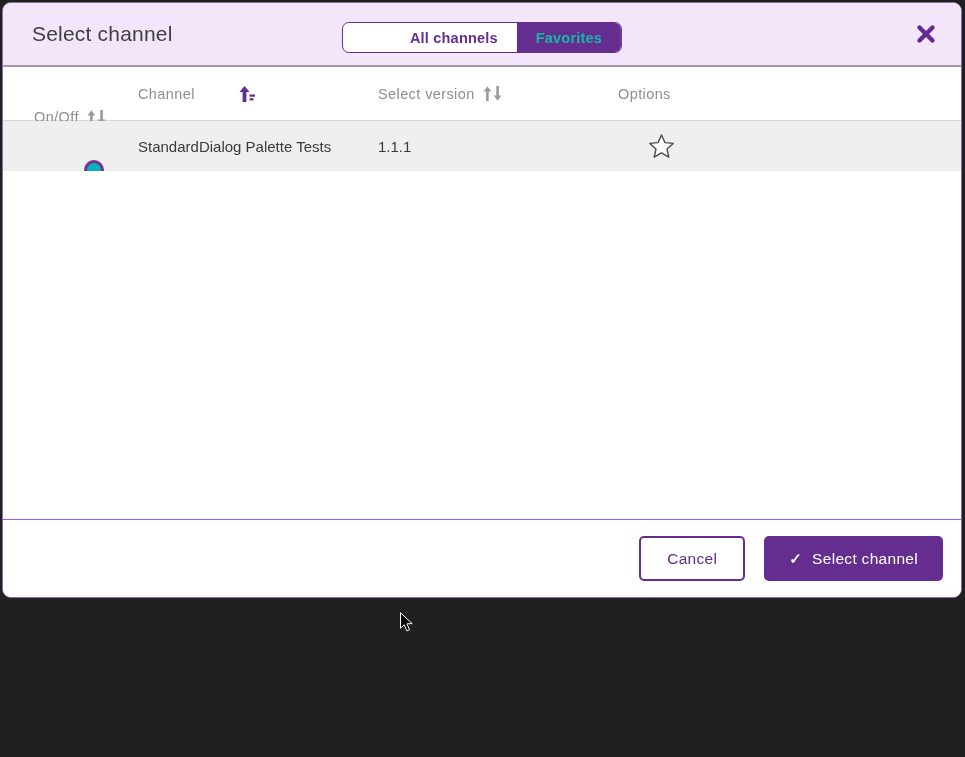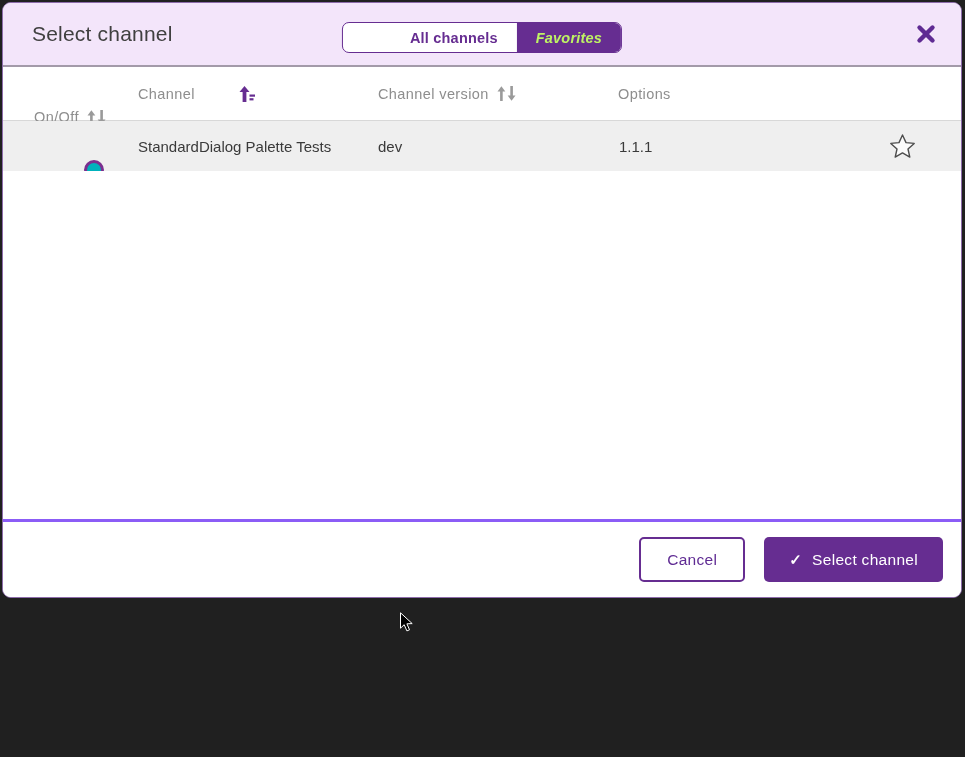--- a/index.html
+++ b/index.html
@@ -58,22 +58,21 @@
     font-size:14.5px;
     font-weight:600;
     letter-spacing:0.2px;
     color:#662d91;
     background:#ffffff;
     cursor:pointer;
     white-space:nowrap;
   }
   .tab.active {
     background:#662d91;
-    color:#bef264;
-    font-style:italic;
+    color:#14b8a6;
   }
   .close-btn {
     position:absolute;
     right:24px; top:20px;
     width:22px; height:22px;
     display:flex; align-items:center; justify-content:center;
     cursor:pointer;
   }
   
   .table-header {
@@ -115,21 +114,21 @@
   .channel-name {
     line-height:17px;
     padding-right:38px;
   }
   .star { margin-left:30px; display:inline-flex; cursor:pointer; }
   .table-body-spacer { flex:1; background:#ffffff; }
   
   .dlg-footer {
     height:78px;
     flex:none;
-    border-top:3px solid #8b5cf6;
+    border-top:1px solid #8b5cf6;
     background:#ffffff;
     display:flex;
     align-items:center;
     justify-content:flex-end;
     padding-right:18px;
     gap:19px;
   }
   .btn {
     height:45px;
     border-radius:5px;
@@ -204,21 +203,21 @@
       <span class="sort-icon">
         <svg width="18" height="18" viewBox="0 0 18 18">
           <polygon points="0.5,7 10.5,7 5.5,1" fill="#662d91"></polygon>
           <rect x="3.6" y="6.5" width="3.8" height="10.5" fill="#662d91"></rect>
           <rect x="10.5" y="9.5" width="5.5" height="2.2" fill="#662d91"></rect>
           <rect x="10.5" y="13.2" width="4" height="2.2" fill="#662d91"></rect>
         </svg>
       </span>
     </div>
     <div class="col-version">
-      <span>Channel version</span>
+      <span>Select version</span>
       <span class="sort-icon">
         <svg width="21" height="17" viewBox="0 0 21 17">
           <polygon points="0.5,6.4 8.3,6.4 4.4,1.2" fill="#9a9a9a"></polygon>
           <rect x="3.1" y="6" width="2.6" height="10" fill="#9a9a9a"></rect>
           <rect x="13.3" y="1" width="2.6" height="10" fill="#9a9a9a"></rect>
           <polygon points="10.7,10.6 18.5,10.6 14.6,15.8" fill="#9a9a9a"></polygon>
         </svg>
       </span>
     </div>
     <div class="col-options">
@@ -226,23 +225,20 @@
     </div>
   </div>
 
   <div class="table-row">
     <div class="col-onoff">
       <div class="radio"></div>
     </div>
     <div class="col-channel">
       <div class="channel-name">StandardDialog Palette Tests</div>
     </div>
-    <div class="col-id">
-      <span>dev</span>
-    </div>
     <div class="col-version">
       <span>1.1.1</span>
     </div>
     <div class="col-options">
       <span class="star">
         <svg width="27" height="26" viewBox="0 0 27 26">
           <path d="M13.5 2 L17 9.6 L25.2 10.4 L19 16 L20.8 24.1 L13.5 19.9 L6.2 24.1 L8 16 L1.8 10.4 L10 9.6 Z" fill="#fbfbfb" stroke="#4d4d4d" stroke-width="1.4" stroke-linejoin="round"></path>
         </svg>
       </span>
     </div>

